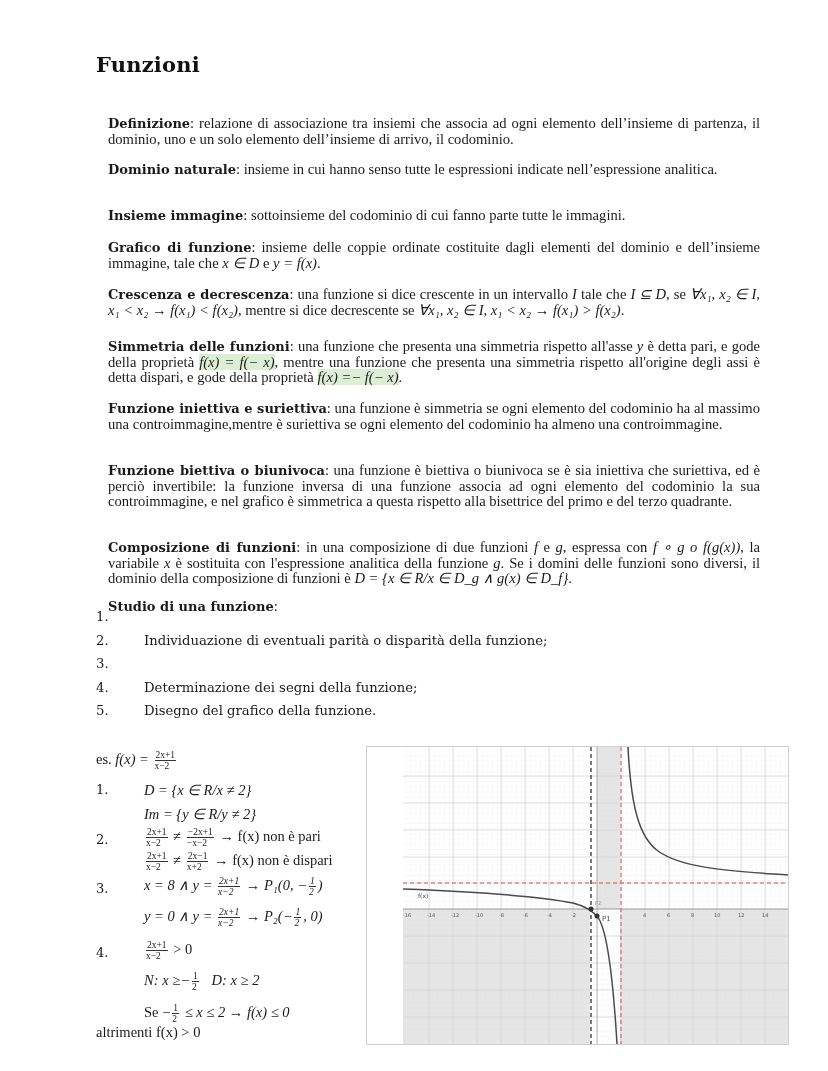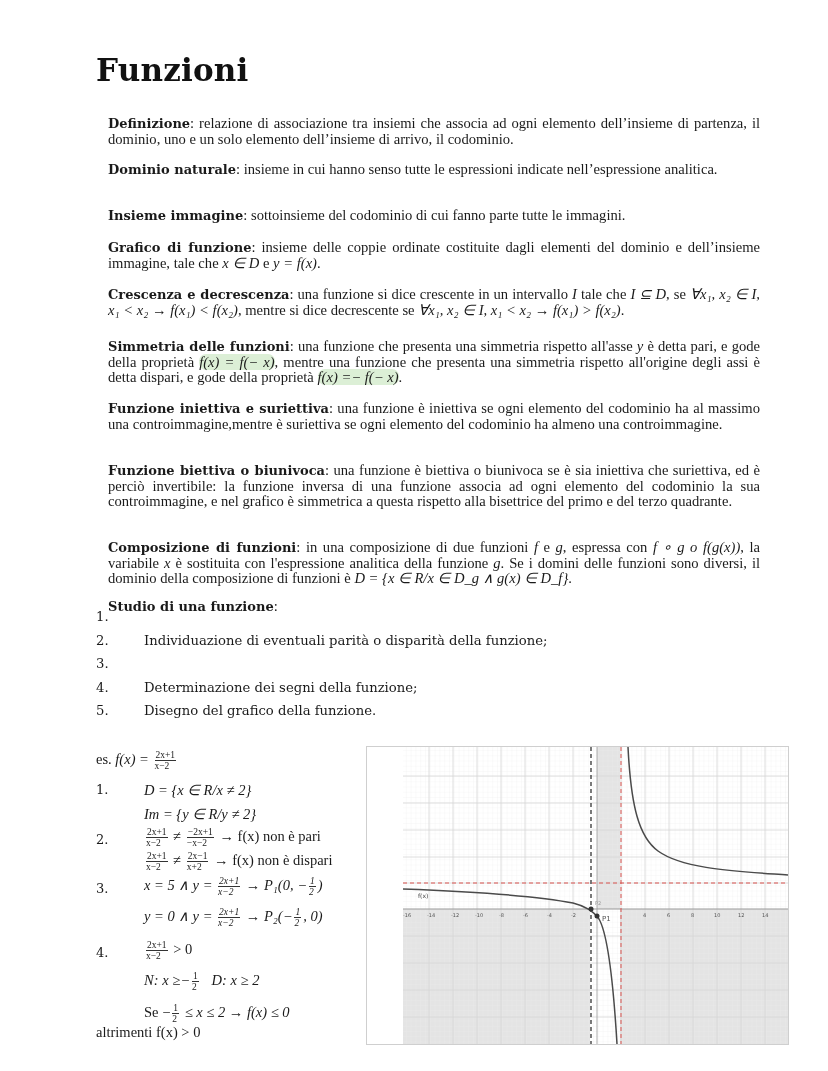--- a/index.html
+++ b/index.html
@@ -1,24 +1,24 @@
 <!DOCTYPE html>
 <html><head>
 <meta charset="utf-8">
 <style>
   html, body { margin: 0; padding: 0; background: #ffffff; }
   body { width: 828px; height: 1071px; position: relative; overflow: hidden;
          font-family: "DejaVu Serif", "Liberation Serif", serif; color: #1a1a1a; }
-  h1 { position: absolute; left: 96px; top: 52px; margin: 0; font-size: 31px; font-weight: bold;
+  h1 { position: absolute; left: 96px; top: 52px; margin: 0; font-size: 21px; font-weight: bold;
        font-family: "DejaVu Serif", serif; letter-spacing: 0.2px; color: #111; }
   .para { position: absolute; left: 96px; width: 652px; margin: 12px; font-size: 13.2px; line-height: 15.6px;
           text-align: justify; font-family: "Liberation Serif", serif; font-size: 14.6px; }
   .para b { font-family: "DejaVu Serif", serif; font-size: 13px; font-weight: bold; }
   .m { font-style: italic; font-family: "Liberation Serif", serif; }
-  .hl { background: #dcefd6; border-radius: 7px; }
+  .hl { background: #dcefd6; }
   .list { position: absolute; left: 96px; top: 607px; margin: 0; padding: 0; list-style: none;
           font-family: "DejaVu Serif", serif; font-size: 13.2px; }
   .list li { height: 23.6px; line-height: 20px; display: flex; }
   .list .num { width: 48px; }
   .ex { position: absolute; left: 96px; font-family: "Liberation Serif", serif; font-size: 14.5px; white-space: nowrap; }
   .ex .n { position: absolute; left: 0; font-family: "DejaVu Serif", serif; font-size: 13px; }
   .ex .c { position: absolute; left: 48px; }
   .frac { display: inline-block; vertical-align: middle; text-align: left; font-size: 9.5px; line-height: 10px; margin: 0 2px; }
   .frac span { display: block; }
   .frac span.top { border-bottom: 0.8px solid #333; padding: 0 1px; }
@@ -48,21 +48,21 @@
 
 <p class="para" style="top:275px">
   <b>Crescenza e decrescenza</b><span>: una funzione si dice crescente in un intervallo </span><span class="m">I</span><span> tale che </span><span class="m">I ⊆ D</span><span>, se </span><span class="m">∀x₁, x₂ ∈ I, x₁ &lt; x₂ → f(x₁) &lt; f(x₂)</span><span>, mentre si dice decrescente se </span><span class="m">∀x₁, x₂ ∈ I, x₁ &lt; x₂ → f(x₁) &gt; f(x₂)</span><span>.</span>
 </p>
 
 <p class="para" style="top:327px">
   <b>Simmetria delle funzioni</b><span>: una funzione che presenta una simmetria rispetto all'asse </span><span class="m">y</span><span> è detta pari, e gode della proprietà </span><span class="m hl">f(x) = f(− x)</span><span>, mentre una funzione che presenta una simmetria rispetto all'origine degli assi è detta dispari, e gode della proprietà </span><span class="m hl">f(x) =− f(− x)</span><span>.</span>
 </p>
 
 <p class="para" style="top:389px">
-  <b>Funzione iniettiva e suriettiva</b><span>: una funzione è iniettiva se ogni elemento del codominio ha al massimo una controimmagine,mentre è suriettiva se ogni elemento del codominio ha almeno una controimmagine.</span>
+  <b>Funzione iniettiva e suriettiva</b><span>: una funzione è simmetria se ogni elemento del codominio ha al massimo una controimmagine,mentre è suriettiva se ogni elemento del codominio ha almeno una controimmagine.</span>
 </p>
 
 <p class="para" style="top:451px">
   <b>Funzione biettiva o biunivoca</b><span>: una funzione è biettiva o biunivoca se è sia iniettiva che suriettiva, ed è perciò invertibile: la funzione inversa di una funzione associa ad ogni elemento del codominio la sua controimmagine, e nel grafico è simmetrica a questa rispetto alla bisettrice del primo e del terzo quadrante.</span>
 </p>
 
 <p class="para" style="top:528px">
   <b>Composizione di funzioni</b><span>: in una composizione di due funzioni </span><span class="m">f</span><span> e </span><span class="m">g</span><span>, espressa con </span><span class="m">f ∘ g o f(g(x))</span><span>, la variabile </span><span class="m">x</span><span> è sostituita con l'espressione analitica della funzione </span><span class="m">g</span><span>. Se i domini delle funzioni sono diversi, il dominio della composizione di funzioni è </span><span class="m">D = {x ∈ R/x ∈ D_g ∧ g(x) ∈ D_f}</span><span>.</span>
 </p>
 
@@ -119,21 +119,21 @@
     <span class="frac"><span class="top">2x+1</span><span>x−2</span></span>
     <span>≠</span>
     <span class="frac"><span class="top">2x−1</span><span>x+2</span></span>
     <span>→ f(x) non è dispari</span>
   </span>
 </div>
 
 <div class="ex" style="top:876px">
   <span class="n" style="top:5px">3.</span>
   <span class="c m">
-    <span>x = 5 ∧ y =</span>
+    <span>x = 8 ∧ y =</span>
     <span class="frac"><span class="top">2x+1</span><span>x−2</span></span>
     <span>→ P₁(0, −</span><span class="frac"><span class="top">1</span><span>2</span></span><span>)</span>
   </span>
 </div>
 <div class="ex" style="top:907px">
   <span class="c m">
     <span>y = 0 ∧ y =</span>
     <span class="frac"><span class="top">2x+1</span><span>x−2</span></span>
     <span>→ P₂(−</span><span class="frac"><span class="top">1</span><span>2</span></span><span>, 0)</span>
   </span>

